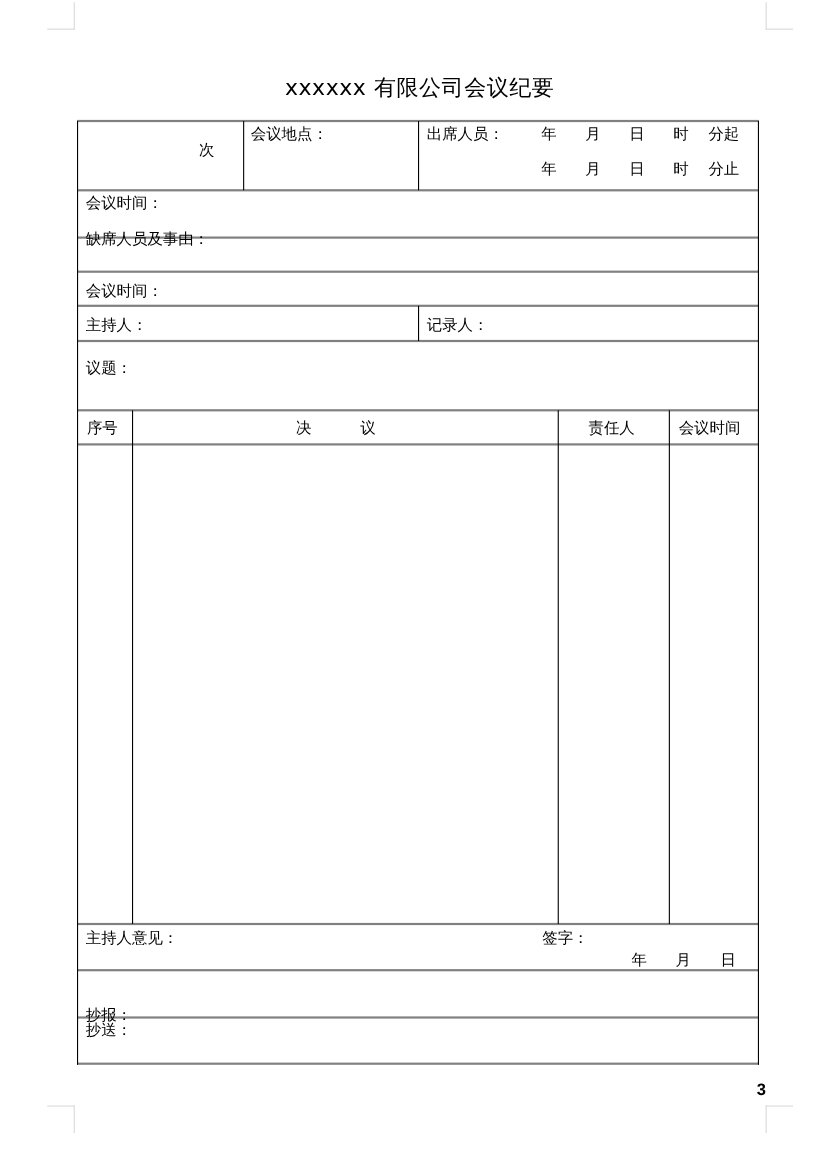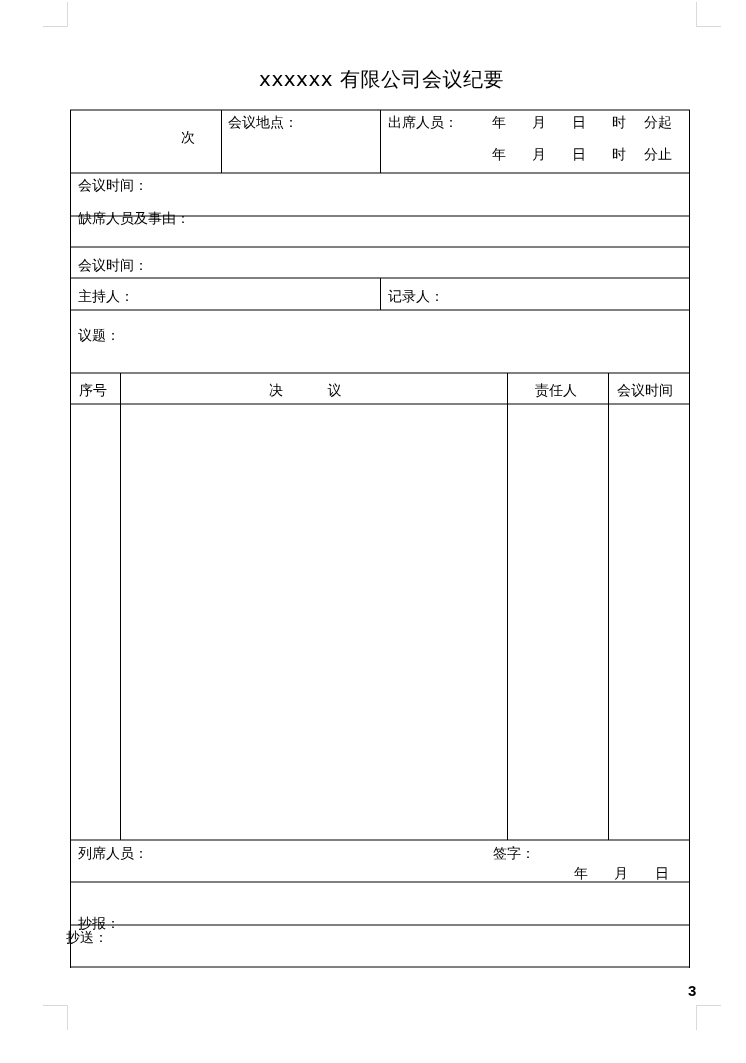--- a/index.html
+++ b/index.html
@@ -74,22 +74,22 @@
   <span class="t" style="left:78px; top:257px">会议时间：</span>
   <span class="t" style="left:78px; top:288px">主持人：</span>
   <span class="t" style="left:388px; top:288px">记录人：</span>
   <span class="t" style="left:78px; top:327px">议题：</span>
 
   <span class="t" style="left:79px; top:382px">序号</span>
   <span class="t" style="left:269px; top:382px">决          议</span>
   <span class="t" style="left:535px; top:382px">责任人</span>
   <span class="t" style="left:617px; top:382px">会议时间</span>
 
-  <span class="t" style="left:78px; top:845px">列席人员：</span>
+  <span class="t" style="left:78px; top:845px">主持人意见：</span>
   <span class="t" style="left:493px; top:845px">签字：</span>
   <span class="t" style="left:574px; top:865px">年</span>
   <span class="t" style="left:614px; top:865px">月</span>
   <span class="t" style="left:655px; top:865px">日</span>
   <span class="t" style="left:78px; top:915px">抄报：</span>
-  <span class="t" style="left:66px; top:929px">抄送：</span>
+  <span class="t" style="left:78px; top:929px">抄送：</span>
 </div>
 
 <div class="pagenum">3</div>
 
 </body></html>

